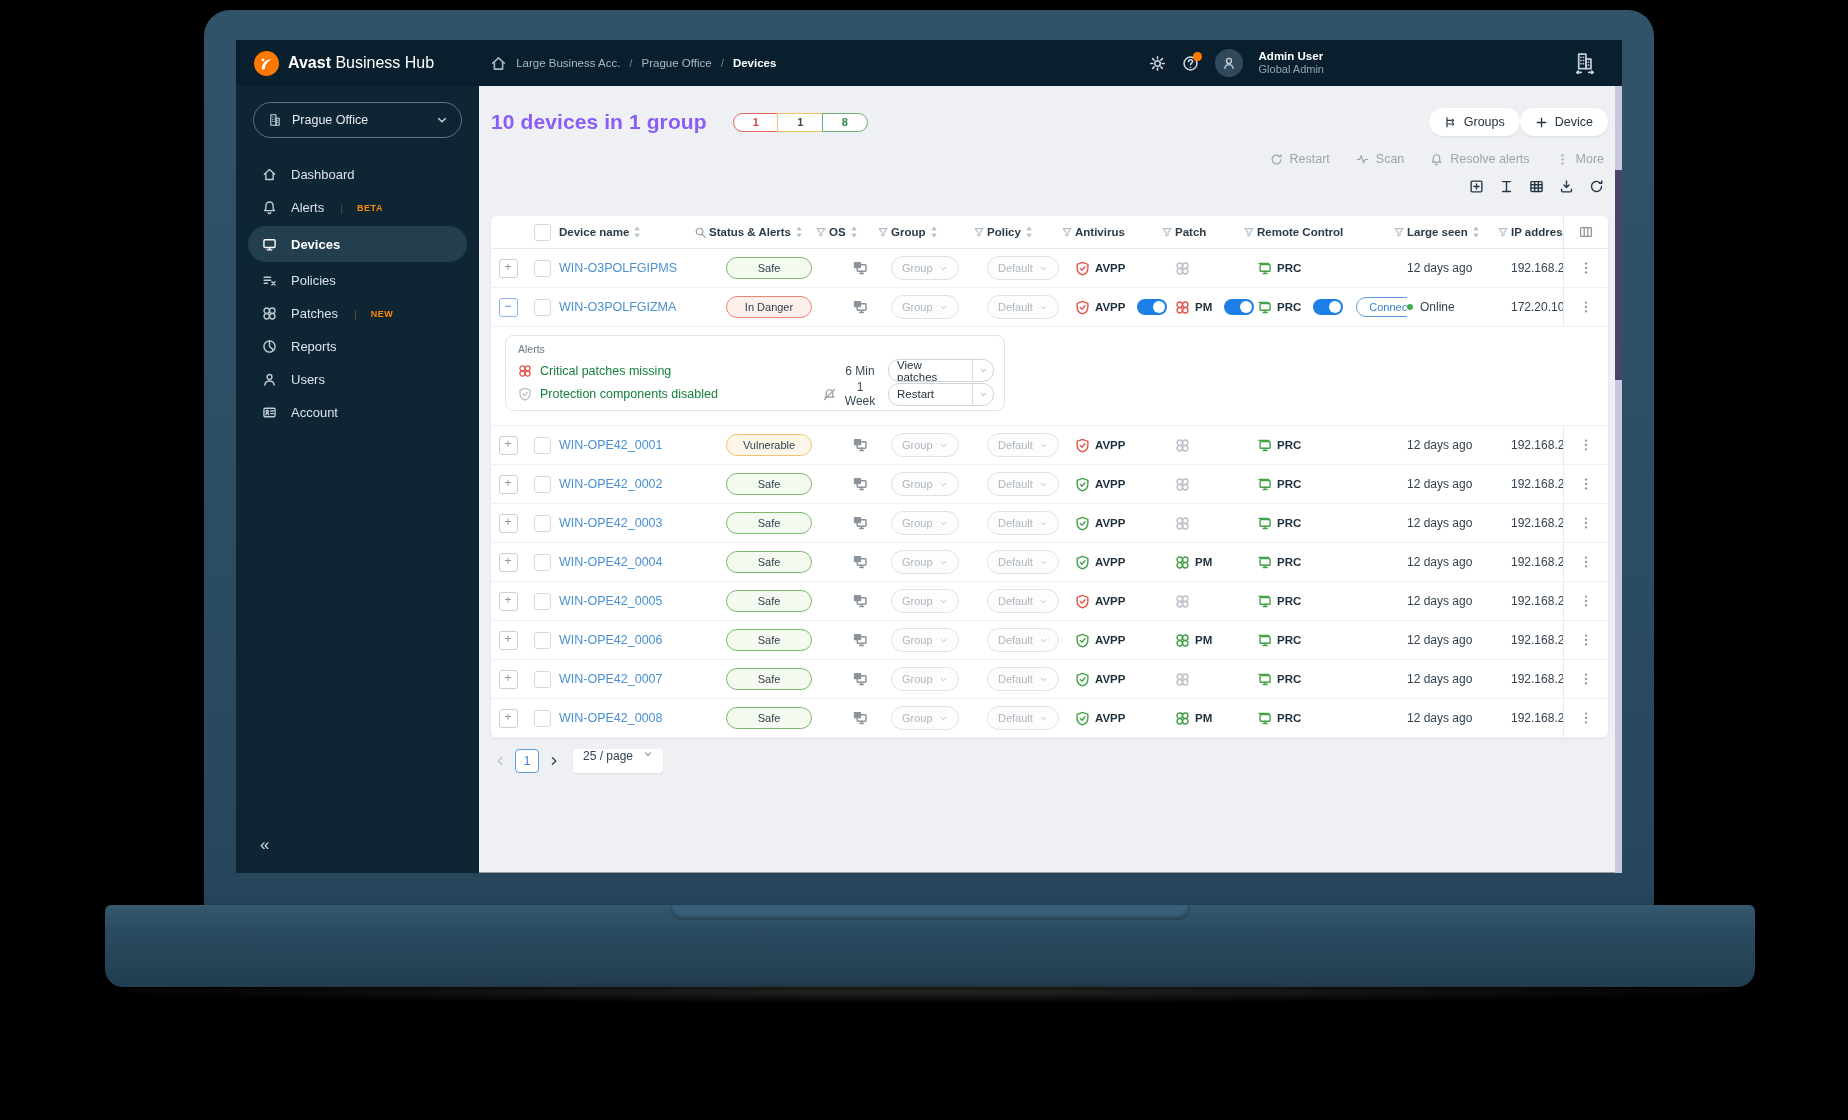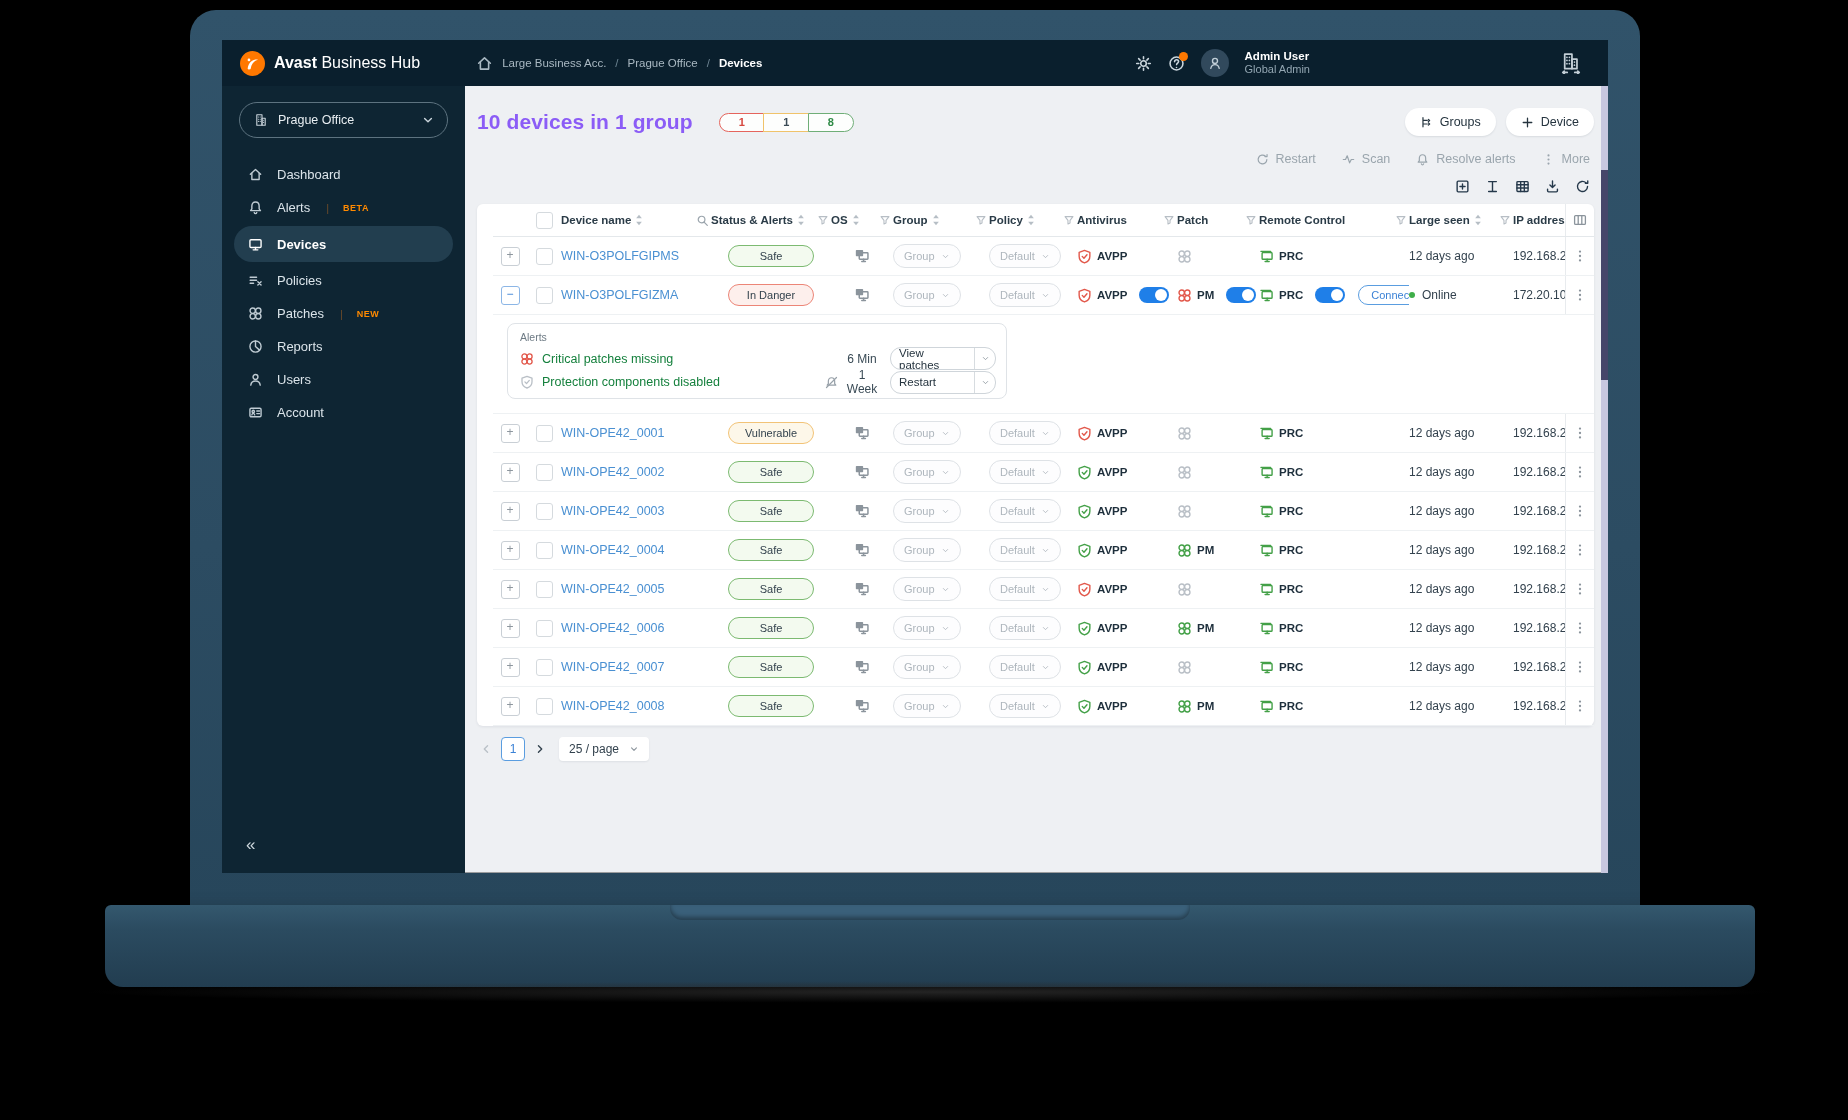--- a/index.html
+++ b/index.html
@@ -1,21 +1,21 @@
 <!DOCTYPE html>
 <html><head>
 <meta charset="utf-8">
 <style>
   html,body{margin:0;padding:0;background:#000;}
   body{width:1848px;height:1120px;overflow:hidden;font-family:"Liberation Sans",sans-serif;
        -webkit-font-smoothing:antialiased;}
   .stage{position:relative;width:1848px;height:1120px;background:#000;}
 
   
-  .lid{position:absolute;left:190px;top:10px;width:1450px;height:895px;
+  .lid{position:absolute;left:204px;top:10px;width:1450px;height:895px;
        background:linear-gradient(180deg,#31536a 0%,#2c4c62 60%,#27465b 100%);
        border-radius:26px 26px 0 0;}
   .screen{position:absolute;left:32px;top:30px;width:1386px;height:833px;background:#eef0f3;
           overflow:hidden;box-shadow:inset 0 0 0 1px rgba(0,0,0,.35);}
   .base{position:absolute;left:105px;top:905px;width:1650px;height:82px;
         background:linear-gradient(180deg,#34586e 0%,#2b4b60 30%,#223d50 100%);
         border-radius:6px 6px 18px 18px;box-shadow:0 14px 22px rgba(0,0,0,.75);}
   .base .notch{position:absolute;left:565px;top:0;width:520px;height:15px;background:#3a607a;
         border-radius:0 0 12px 12px;box-shadow:inset 0 -3px 4px rgba(0,0,0,.35);}
   .base::after{content:"";position:absolute;left:-30px;right:-30px;bottom:-16px;height:22px;
@@ -62,34 +62,34 @@
 
   
   .page-head{display:flex;align-items:center;}
   h1{margin:0;font-size:21px;color:#8b5cf6;letter-spacing:.1px;}
   .badges{display:flex;margin-left:26px;}
   .badge{width:44px;height:17px;border:1.5px solid;display:flex;align-items:center;justify-content:center;
         font-size:11px;font-weight:700;background:#fdfefd;margin-left:-1.5px;}
   .badge.red{border-color:#e5645c;color:#d6483f;border-radius:10px 0 0 10px;margin-left:0;}
   .badge.yellow{border-color:#f0c36a;color:#3a4a55;}
   .badge.green{border-color:#6fae77;color:#2f8a46;border-radius:0 10px 10px 0;}
-  .head-buttons{margin-left:auto;display:flex;gap:10px;}
+  .head-buttons{margin-left:auto;display:flex;}
   .btn{height:28px;border-radius:15px;background:#fff;border:none;display:flex;align-items:center;gap:7px;
         padding:0 15px;font-size:12.5px;color:#25343f;font-family:inherit;box-shadow:0 1px 2px rgba(20,40,60,.10);}
   .btn svg{width:13px;height:13px;}
 
   .actions-row{display:flex;justify-content:flex-end;gap:26px;margin-top:16px;padding-right:4px;}
   .action{display:flex;align-items:center;gap:7px;color:#9aa5ad;font-size:12.5px;}
   .action svg{width:13px;height:13px;}
 
   .tools-row{display:flex;justify-content:flex-end;gap:15px;margin-top:13px;padding-right:4px;color:#25384a;}
   .tools-row svg{width:15px;height:15px;}
 
   
-  .card{margin-top:10px;background:#fff;border-radius:6px;box-shadow:0 1px 3px rgba(20,40,60,.08);padding-left:16px;
+  .card{margin-top:22px;background:#fff;border-radius:6px;box-shadow:0 1px 3px rgba(20,40,60,.08);
         --cols:34px 34px 150px 120px 62px 96px 88px 100px 82px 150px 104px 52px 1fr;}
   .thead,.trow{display:grid;grid-template-columns:var(--cols);align-items:center;}
   .thead{height:32px;border-bottom:1px solid #e4e8eb;}
   .th{display:flex;align-items:center;gap:4px;font-size:11.5px;font-weight:700;color:#2a3b47;min-width:0;
         overflow:hidden;white-space:nowrap;padding-right:2px;}
   .th .grow{flex:1;}
   .th svg{flex:none;}
   .funnel{color:#b7bec5;}  .funnel svg{width:12px;height:12px;}
   .search{color:#9aa4ac;} .search svg{width:13px;height:13px;}
   .trow{height:38px;border-bottom:1px solid #eef1f3;}
@@ -140,21 +140,21 @@
   .split .chev{width:20px;border-left:1px solid #d7dce0;display:flex;align-items:center;justify-content:center;
         color:#8d969e;height:100%;}
   .split .chev svg{width:9px;height:9px;}
 
   
   .pagination{display:flex;align-items:center;gap:9px;margin:11px 0 0 3px;}
   .pg-arrow{color:#b9c1c7;display:flex;} .pg-arrow.next{color:#33424e;}
   .pg-arrow svg{width:12px;height:12px;}
   .pg-num{width:22px;height:22px;border:1px solid #5a9de0;border-radius:4px;color:#3b82d6;font-size:12px;
         display:flex;align-items:center;justify-content:center;background:#fff;}
-  .pg-size{height:24px;background:#fff;border:none;border-radius:4px;display:flex;align-items:center;gap:10px;
+  .pg-size{height:24px;background:#fff;border:none;border-radius:4px;display:flex;gap:10px;
         padding:0 10px;font-size:12px;color:#33424e;margin-left:4px;box-shadow:0 1px 2px rgba(20,40,60,.08);}
   .pg-size svg{width:10px;height:10px;color:#8d969e;}
 
   
   .scrollbar{position:absolute;right:0;top:46px;bottom:0;width:7px;background:#c7c7df;}
   .scrollbar .thumb{position:absolute;top:84px;width:100%;height:210px;background:#46466a;}
 </style>
 </head>
 <body>
 

